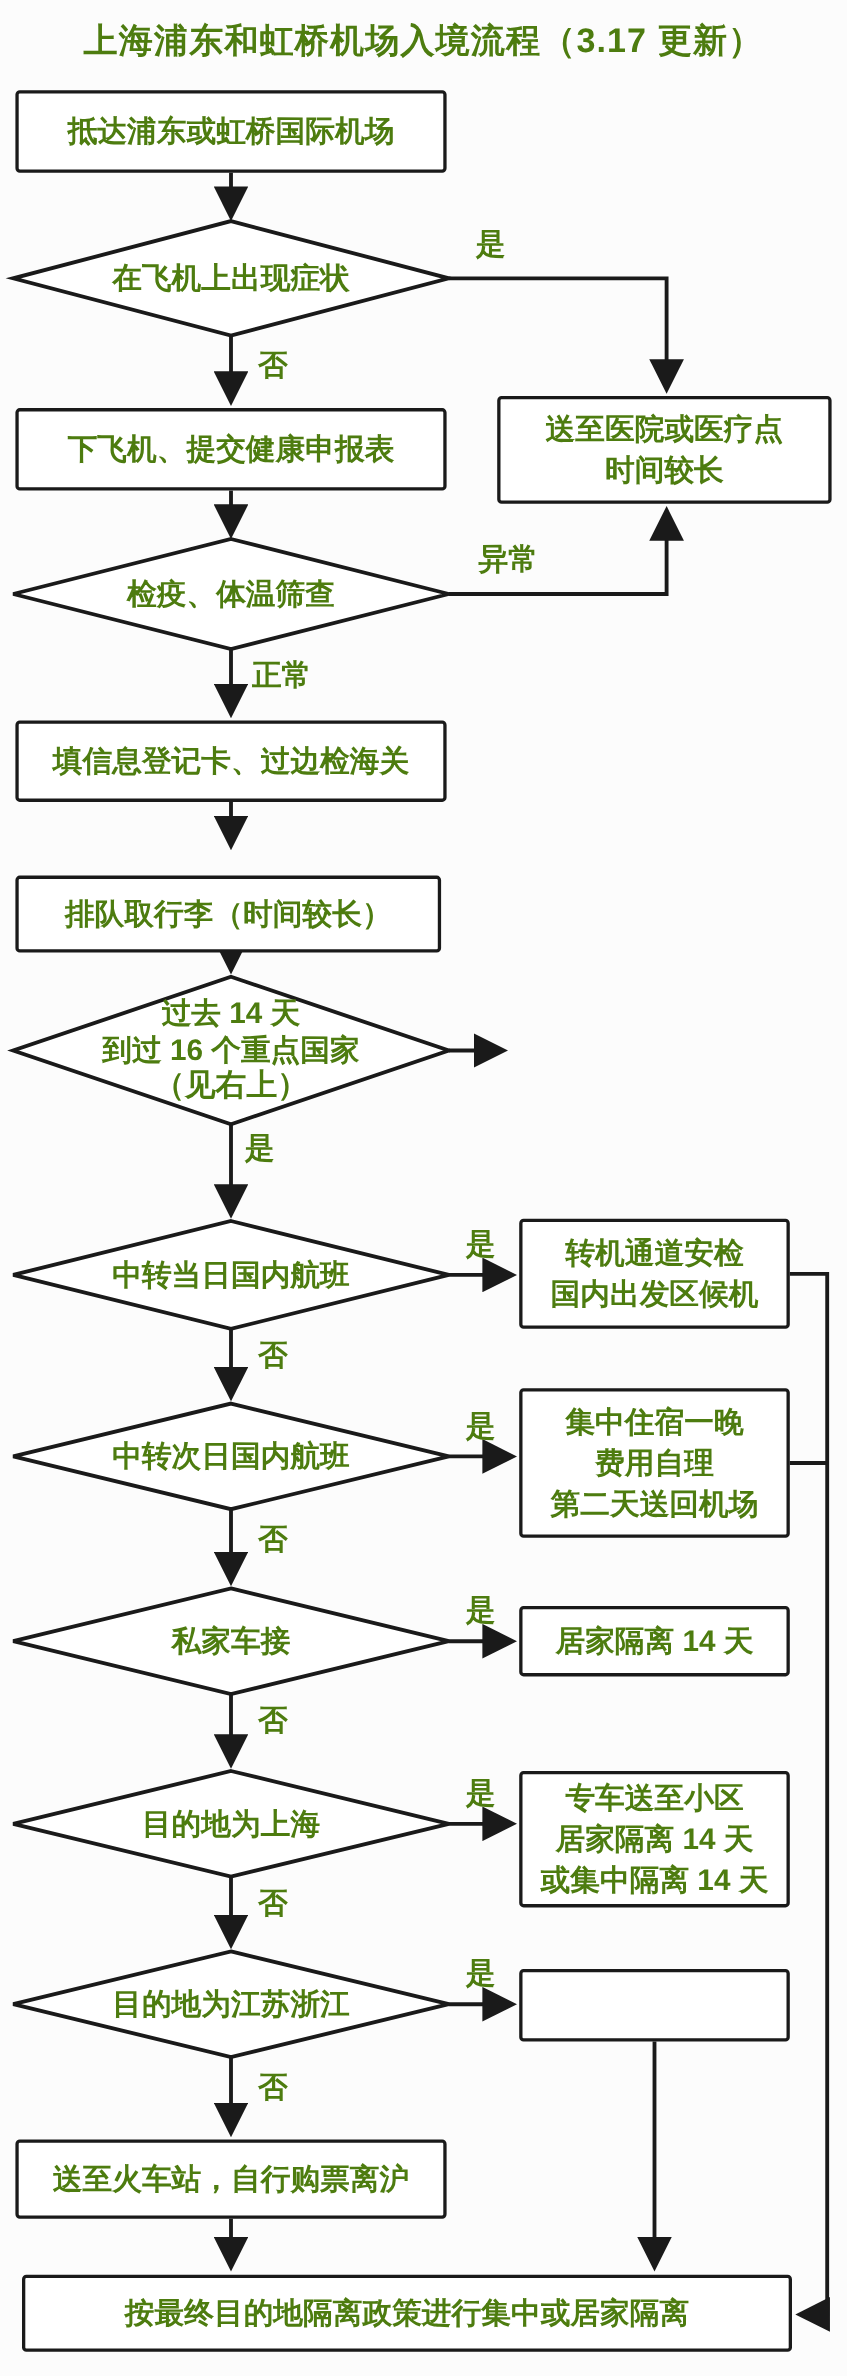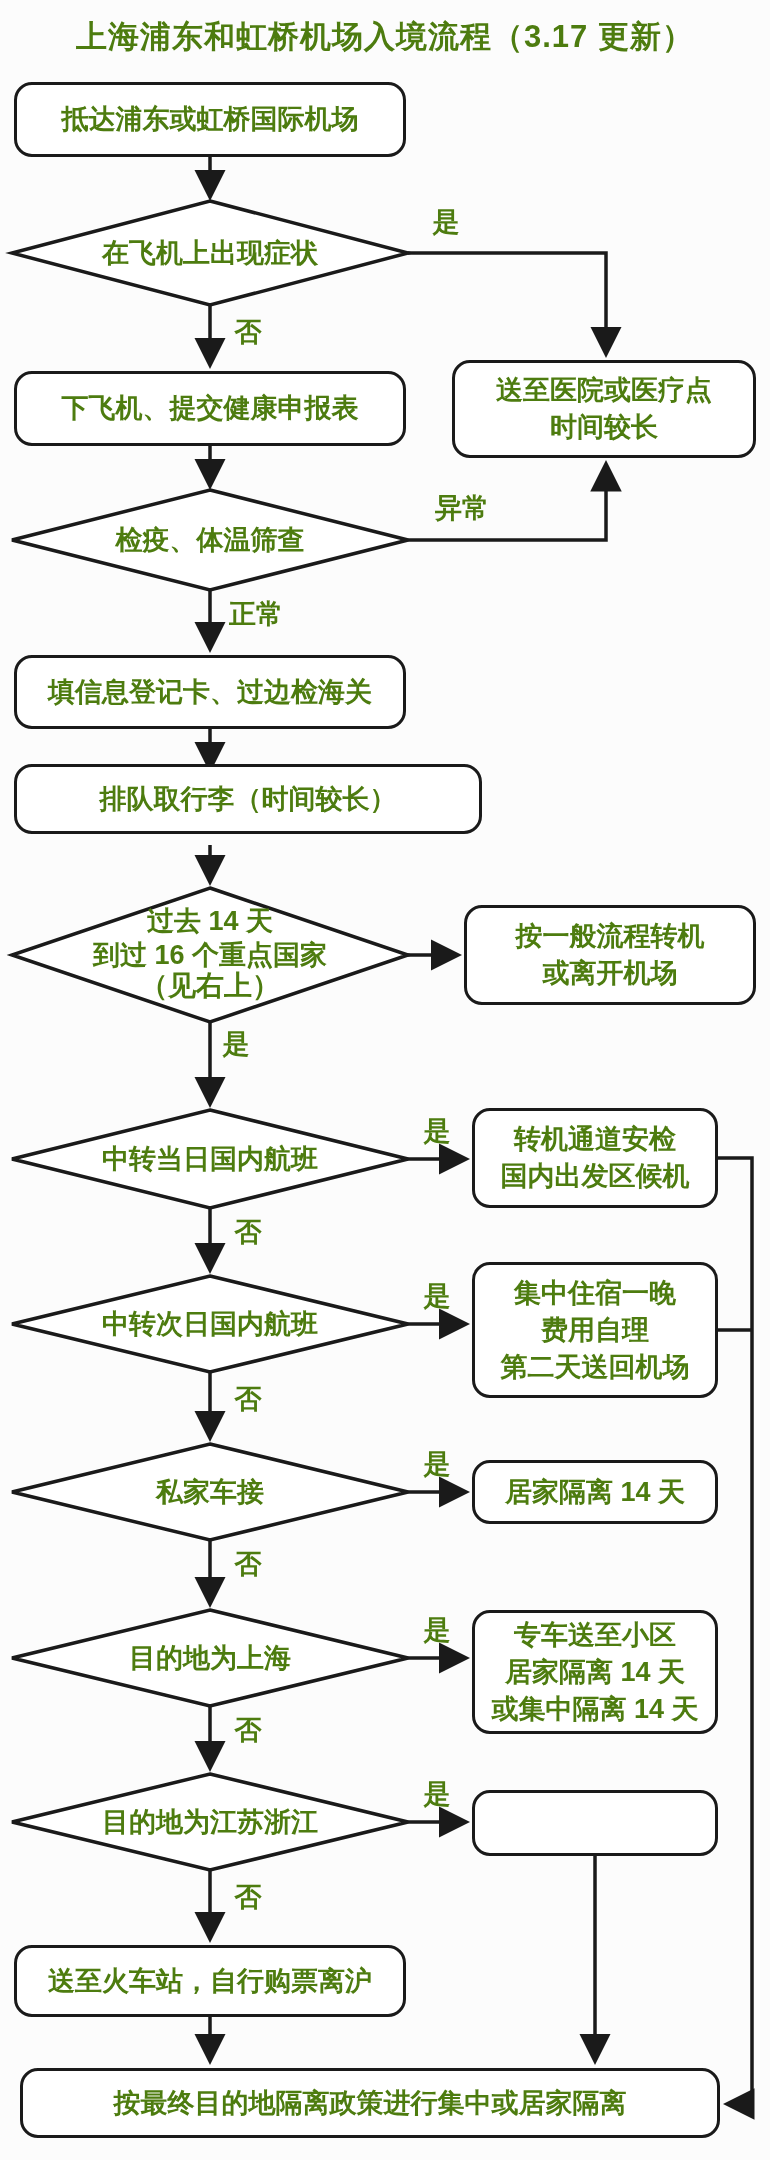--- a/index.html
+++ b/index.html
@@ -7,21 +7,21 @@
     position:relative;width:770px;height:2160px;background:#fcfcfc;overflow:hidden;
     font-family:"Liberation Sans","DejaVu Sans",sans-serif;color:#4d7c0f;
   }
   #shapes{position:absolute;left:0;top:0;width:770px;height:2160px;}
   .title{
     position:absolute;left:0;right:0;top:16px;text-align:center;
     font-size:31px;font-weight:700;letter-spacing:1px;
   }
   .node{
     position:absolute;box-sizing:border-box;background:#fff;
-    border:3.5px solid #1a1a1a;border-radius:18px;
+    border:3.5px solid #1a1a1a;border-radius:4px;
     display:flex;flex-direction:column;justify-content:center;align-items:center;
     font-size:27px;font-weight:600;text-align:center;
   }
   .node .ln{line-height:37px;white-space:nowrap;}
   .dlabel{
     position:absolute;transform:translate(-50%,-50%);text-align:center;
     font-size:27px;font-weight:600;white-space:nowrap;line-height:34px;
   }
   .dlabel .small{font-size:28px;font-weight:600;line-height:28px;}
   .elabel{
@@ -98,29 +98,25 @@
   </div>
 
   <div class="node" style="left:14px;top:655px;width:392px;height:74px;">
     <div class="ln">填信息登记卡、过边检海关</div>
   </div>
 
   <div class="node" style="left:14px;top:371px;width:392px;height:75px;">
     <div class="ln">下飞机、提交健康申报表</div>
   </div>
 
-  <div class="node" style="left:14px;top:764px;width:468px;height:70px;">
+  <div class="node" style="left:14px;top:796px;width:387px;height:70px;">
     <div class="ln">排队取行李（时间较长）</div>
   </div>
 
 
-  <div class="node" style="left:464px;top:905px;width:292px;height:100px;">
-    <div class="ln">按一般流程转机</div>
-    <div class="ln">或离开机场</div>
-  </div>
 
   <div class="node" style="left:472px;top:1108px;width:246px;height:100px;">
     <div class="ln">转机通道安检</div>
     <div class="ln">国内出发区候机</div>
   </div>
 
   <div class="node" style="left:472px;top:1262px;width:246px;height:136px;">
     <div class="ln">集中住宿一晚</div>
     <div class="ln">费用自理</div>
     <div class="ln">第二天送回机场</div>

